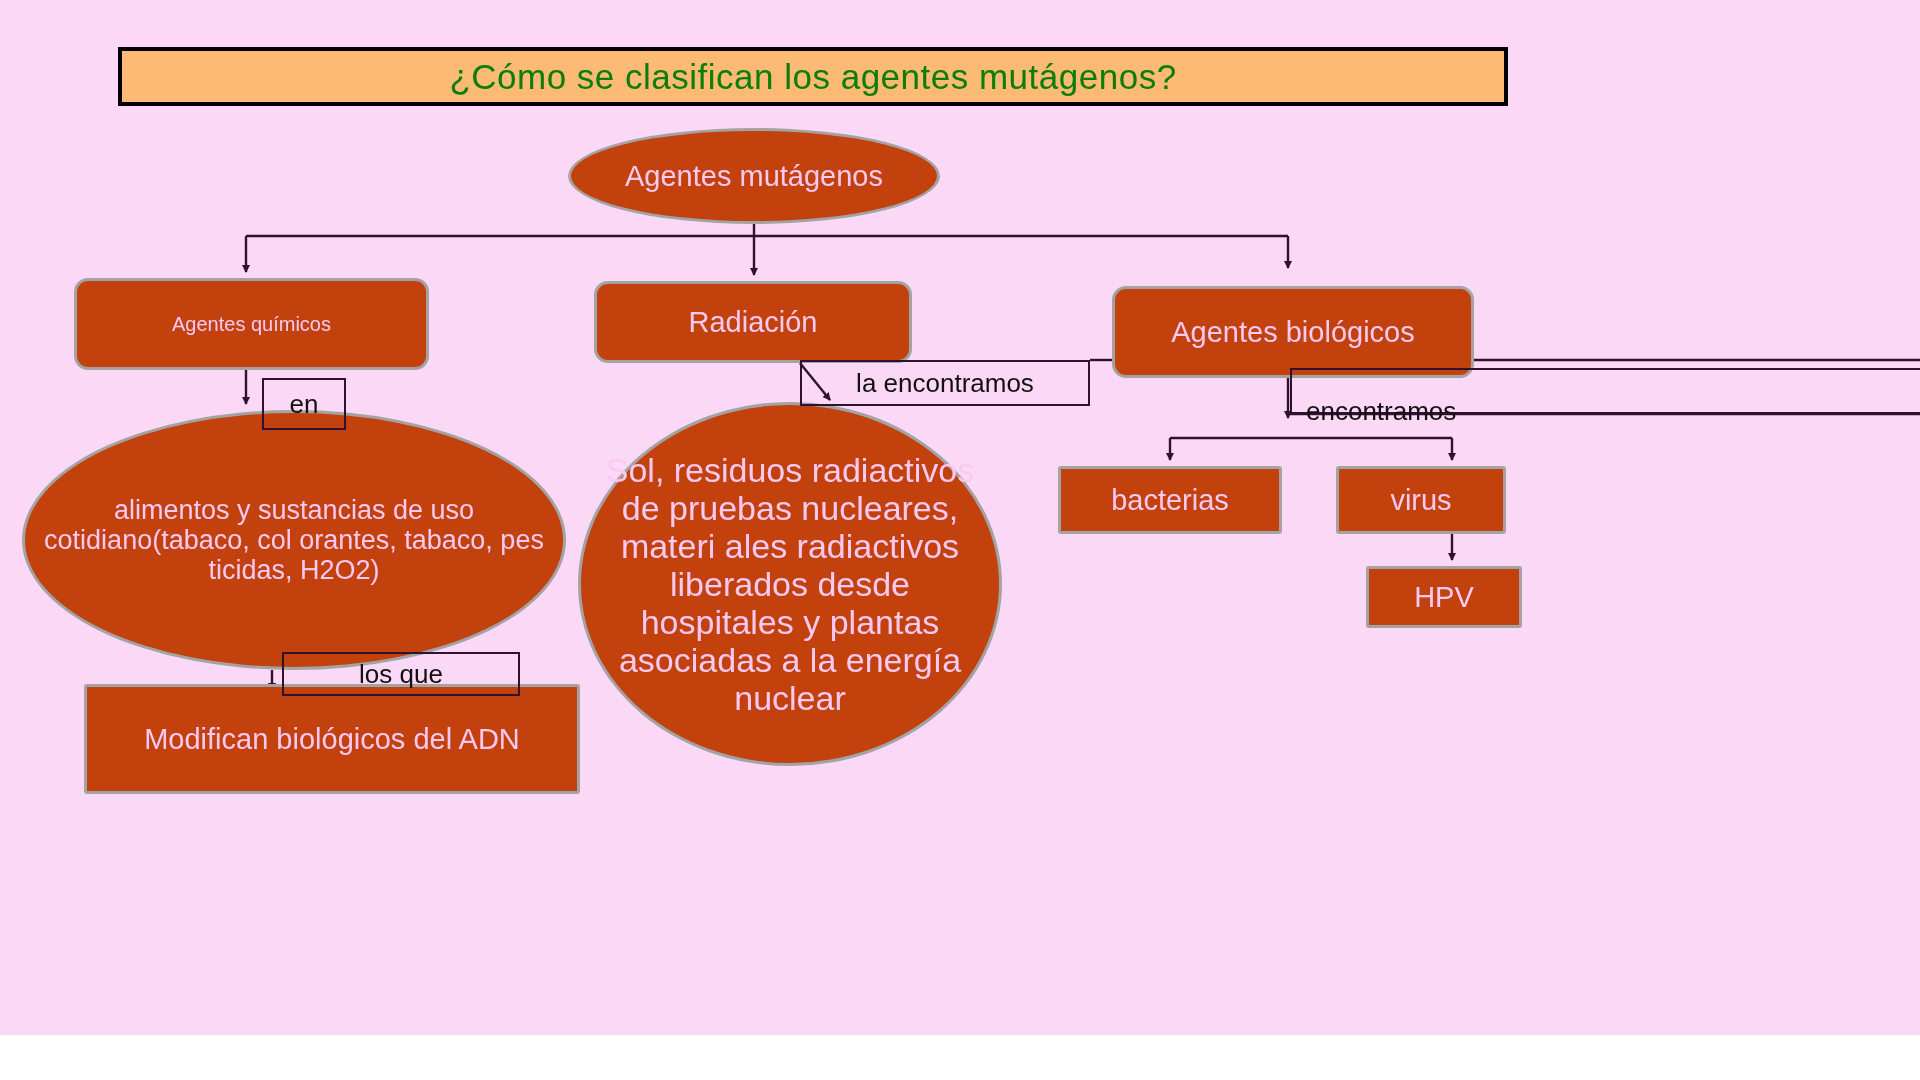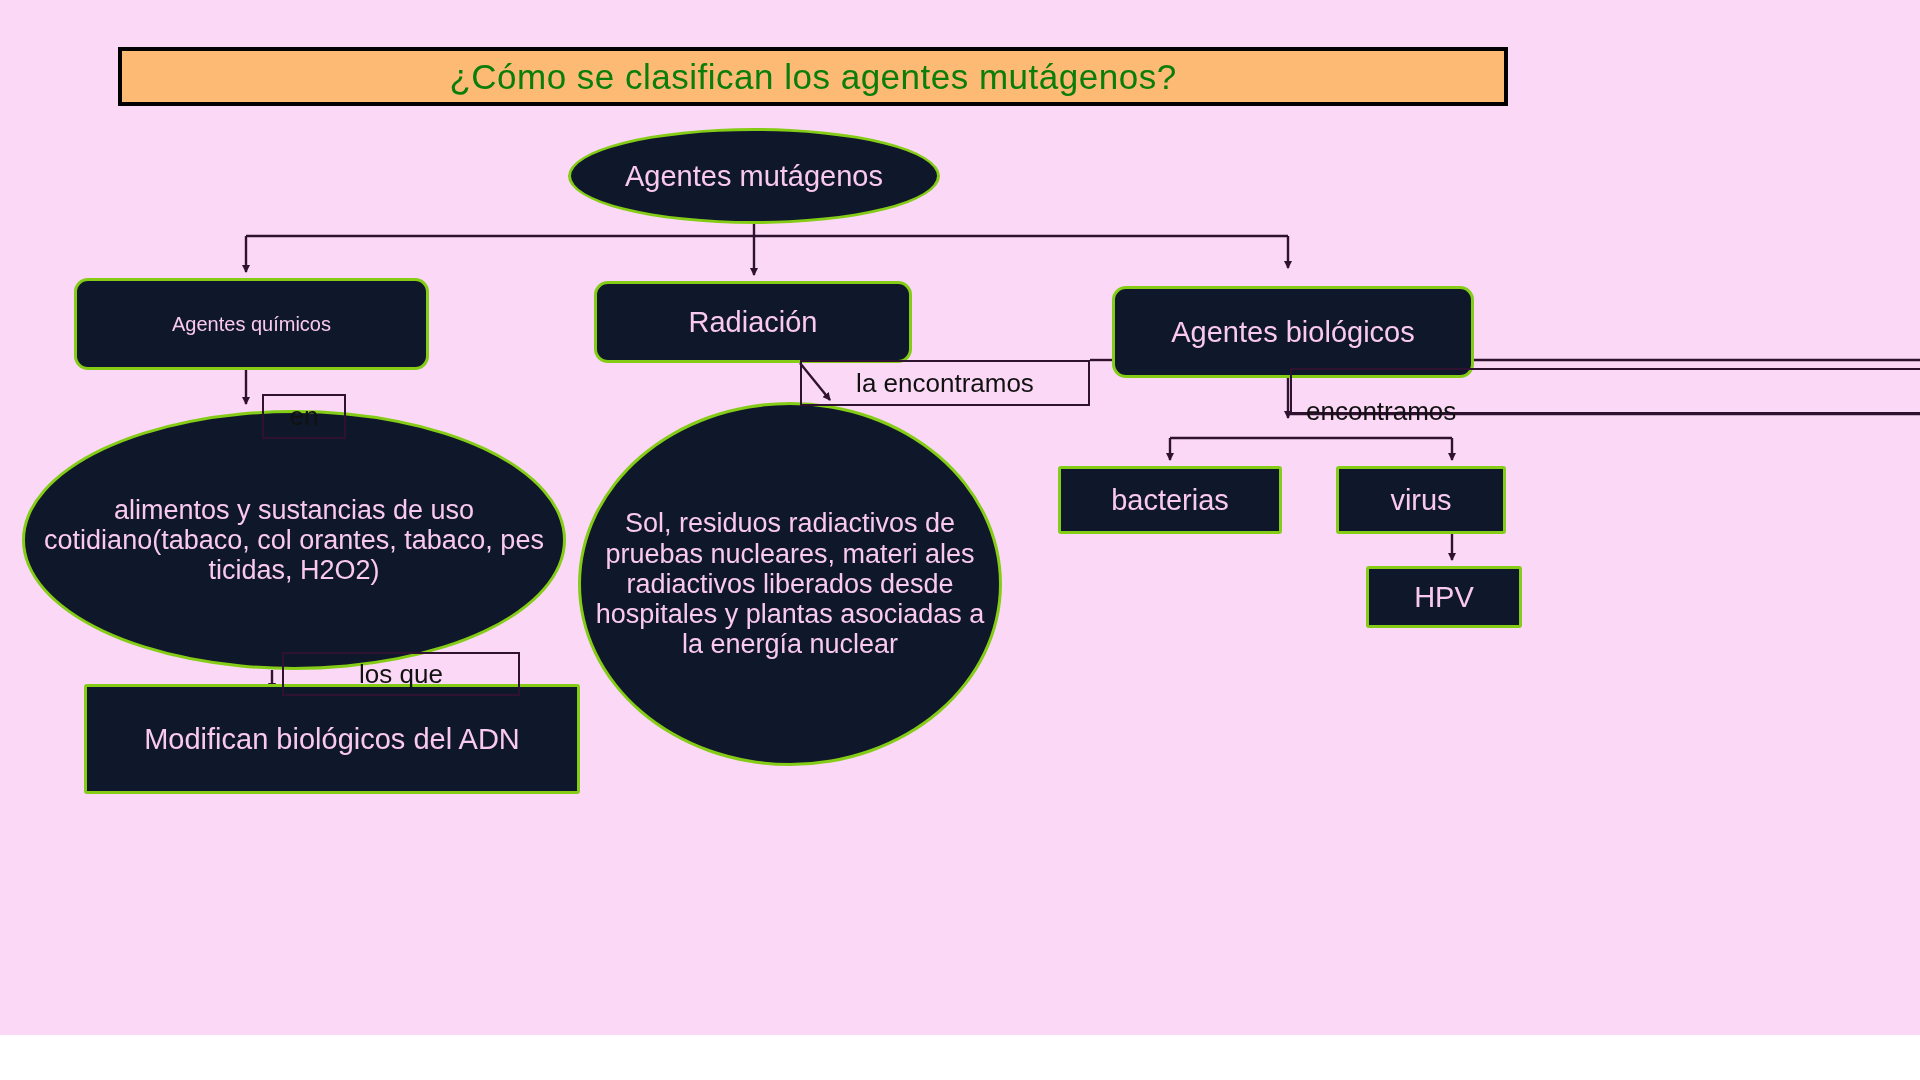--- a/index.html
+++ b/index.html
@@ -67,22 +67,22 @@
 
   
   .node {
     position: absolute;
     box-sizing: border-box;
     display: flex;
     align-items: center;
     justify-content: center;
     text-align: center;
     color: #f9c9f2;
-    background: #0f172a;
-    border: 3px solid #84cc16;
+    background: #c2410c;
+    border: 3px solid #a3a3a3;
     line-height: 1.12;
   }
   .node.rect {
     border-radius: 14px;
   }
   .node.rect-sharp {
     border-radius: 3px;
   }
   .node.ellipse {
     border-radius: 50%;
@@ -107,29 +107,29 @@
     white-space: nowrap;
   }
 
   
   #node-root       { left: 568px; top: 128px;  width: 372px; height: 96px;  font-size: 29px; }
   #node-quimicos   { left: 74px;  top: 278px;  width: 355px; height: 92px;  font-size: 20px; }
   #node-radiacion  { left: 594px; top: 281px;  width: 318px; height: 82px;  font-size: 29px; }
   #node-biologicos { left: 1112px;top: 274px;  width: 362px; height: 92px;  font-size: 29px; margin-top: 12px; }
 
   #node-alimentos  { left: 22px;  top: 410px;  width: 544px; height: 260px; font-size: 27px; }
-  #node-sol        { left: 578px; top: 402px;  width: 424px; height: 364px; font-size: 27px; }
+  #node-sol        { left: 578px; top: 402px;  width: 424px; height: 364px; font-size: 34px; }
 
   #node-bacterias  { left: 1058px;top: 466px;  width: 224px; height: 68px;  font-size: 29px; }
   #node-virus      { left: 1336px;top: 466px;  width: 170px; height: 68px;  font-size: 29px; }
   #node-hpv        { left: 1366px;top: 566px;  width: 156px; height: 62px;  font-size: 29px; }
   #node-modifican  { left: 84px;  top: 684px;  width: 496px; height: 110px; font-size: 29px; }
 
   
-  #lbl-en             { left: 262px;  top: 394px; width: 84px;  height: 45px; justify-content: center; }
+  #lbl-en             { left: 262px;  top: 378px; width: 84px;  height: 52px; justify-content: center; }
   #lbl-los-que        { left: 282px;  top: 652px; width: 238px; height: 44px; }
   #lbl-la-encontramos { left: 800px;  top: 360px; width: 290px; height: 46px; }
   #lbl-encontramos    { left: 1290px; top: 368px; width: 640px; height: 46px; }
 </style>
 </head>
 <body>
 
 <div id="canvas">
 
   <div id="field"></div>

